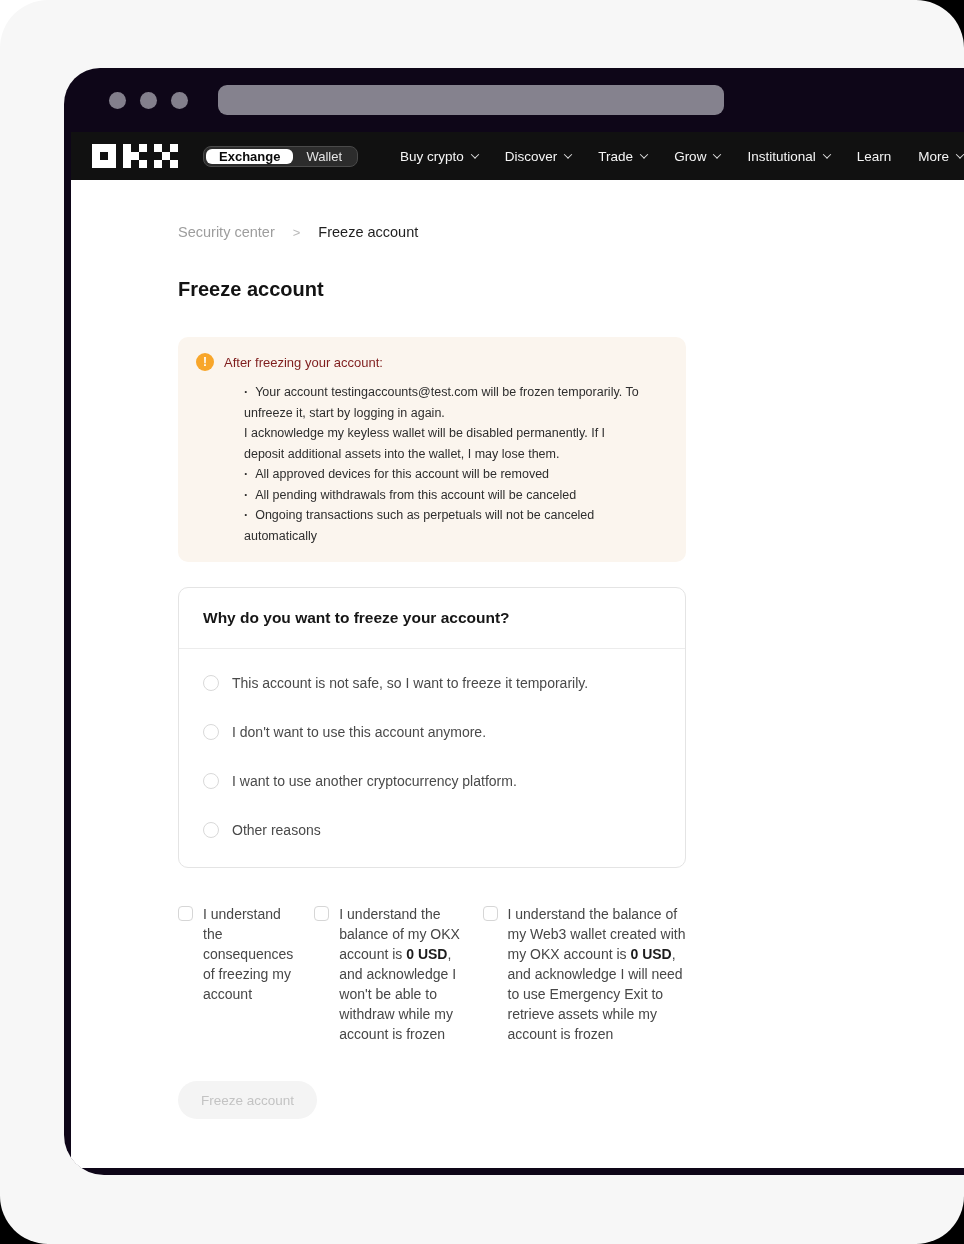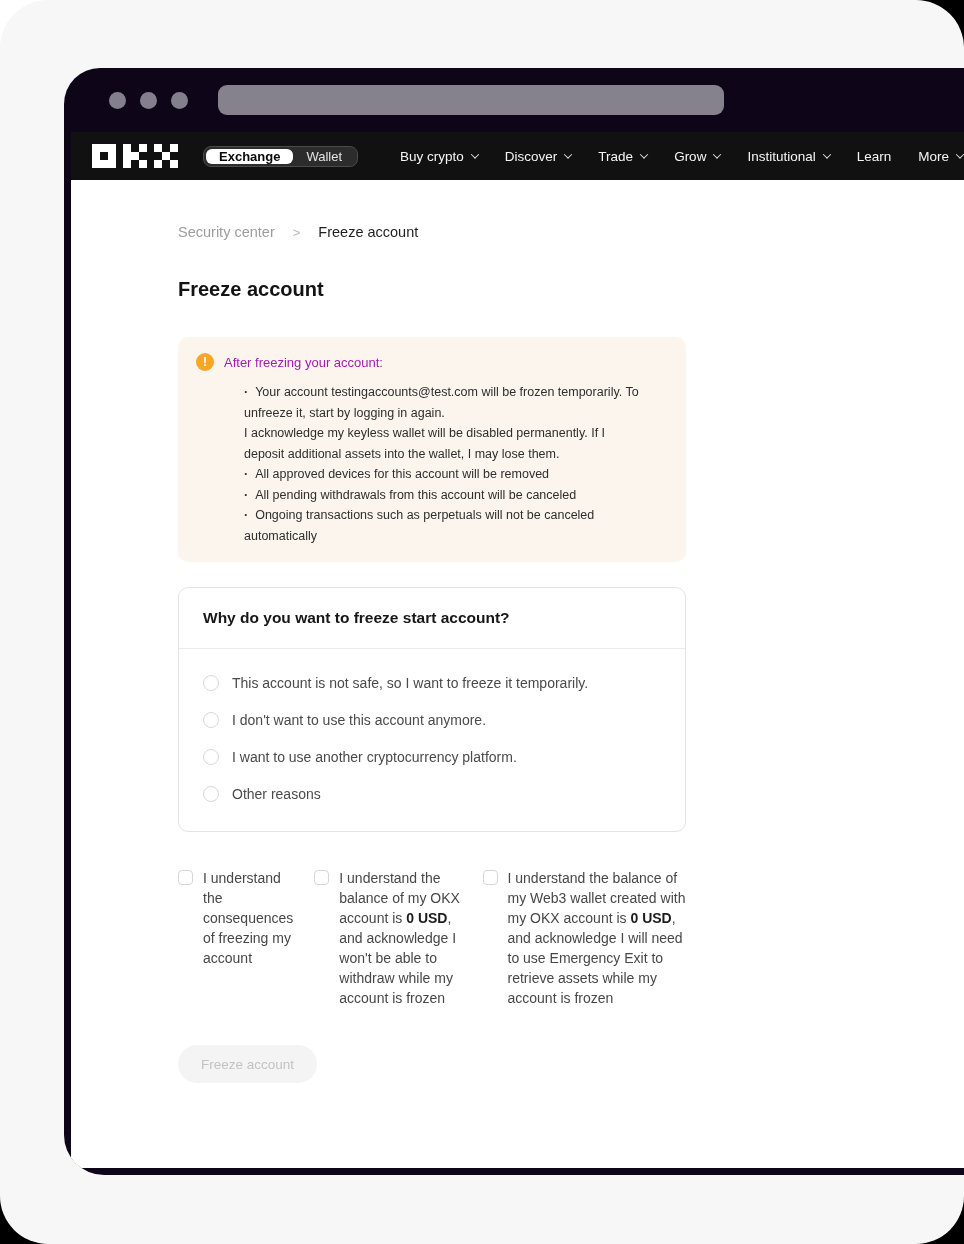--- a/index.html
+++ b/index.html
@@ -50,27 +50,27 @@
   
   .content{position:absolute;left:0;top:48px;right:0;bottom:0;background:#fff;padding:44px 0 0 107px;overflow:hidden}
   .breadcrumb{display:flex;align-items:center;gap:18px;font-size:14.5px;color:#9d9d9d}
   .breadcrumb .parent{cursor:pointer}
   .breadcrumb .sep{color:#b9b9b9;font-size:13px}
   .breadcrumb .current{color:#1f1f1f}
   .page-title{margin:38px 0 0;font-size:20px;font-weight:700;color:#131313}
   .notice{margin-top:36px;width:508px;background:var(--notice-bg);border-radius:10px;padding:16px 18px 16px}
   .notice-head{display:flex;align-items:center;gap:10px}
   .warn-icon{width:18px;height:18px;border-radius:50%;background:var(--warning-icon);color:#fff;font-size:12px;font-weight:700;display:flex;align-items:center;justify-content:center;flex:none}
-  .notice-title{font-size:13px;color:#a21caf}
+  .notice-title{font-size:13px;color:#7f1d1d}
   .notice-list{margin:11px 20px 0 48px;font-size:12.5px;line-height:20.5px;color:#2e2e2e}
   .notice-item{display:block}
   .bullet{display:inline-block;margin-right:7px;font-weight:700;color:#2e2e2e}
   .card{margin-top:25px;width:508px;border:1px solid #e4e4e4;border-radius:10px;background:#fff}
   .card-head{padding:21px 24px;font-size:15.5px;font-weight:700;color:#161616;border-bottom:1px solid #ececec}
-  .options{padding:26px 24px 29px;display:flex;flex-direction:column;gap:21px}
+  .options{padding:26px 24px 29px;display:flex;flex-direction:column;gap:33px}
   .option{display:flex;align-items:center;gap:13px;font-size:14px;color:#4a4a4a;cursor:pointer}
   .radio{width:16px;height:16px;border:1.5px solid #d9d9d9;border-radius:50%;background:#fff;flex:none}
   .acks{margin-top:36px;width:512px;display:flex;flex-direction:row;gap:21px}
   .ack{display:flex;gap:10px;font-size:14px;line-height:20px;color:#474747;cursor:pointer}
   .checkbox{width:15px;height:15px;border:1.5px solid #d6d6d6;border-radius:4px;background:#fff;flex:none;margin-top:2px}
   .ack b{color:#1c1c1c;font-weight:700}
   .freeze-btn{margin-top:37px;height:38px;padding:0 23px;border:none;border-radius:20px;background:var(--disabled-btn-bg);color:var(--disabled-btn-text);font-size:13.5px;font-family:inherit}
 </style>
 </head>
 <body>
@@ -180,21 +180,21 @@
           <div class="notice-list">
               <div class="notice-item"><span class="bullet">·</span><span>Your account testingaccounts@test.com will be frozen temporarily. To unfreeze it, start by logging in again.</span></div>
               <div class="notice-item"><span>I acknowledge my keyless wallet will be disabled permanently. If I deposit additional assets into the wallet, I may lose them.</span></div>
               <div class="notice-item"><span class="bullet">·</span><span>All approved devices for this account will be removed</span></div>
               <div class="notice-item"><span class="bullet">·</span><span>All pending withdrawals from this account will be canceled</span></div>
               <div class="notice-item"><span class="bullet">·</span><span>Ongoing transactions such as perpetuals will not be canceled automatically</span></div>
             </div>
         </div>
 
         <div class="card">
-          <div class="card-head">Why do you want to freeze start account?</div>
+          <div class="card-head">Why do you want to freeze your account?</div>
           <div class="options">
               <div class="option">
                 <span class="radio"></span>
                 <span class="option-label">This account is not safe, so I want to freeze it temporarily.</span>
               </div>
               <div class="option">
                 <span class="radio"></span>
                 <span class="option-label">I don't want to use this account anymore.</span>
               </div>
               <div class="option">

